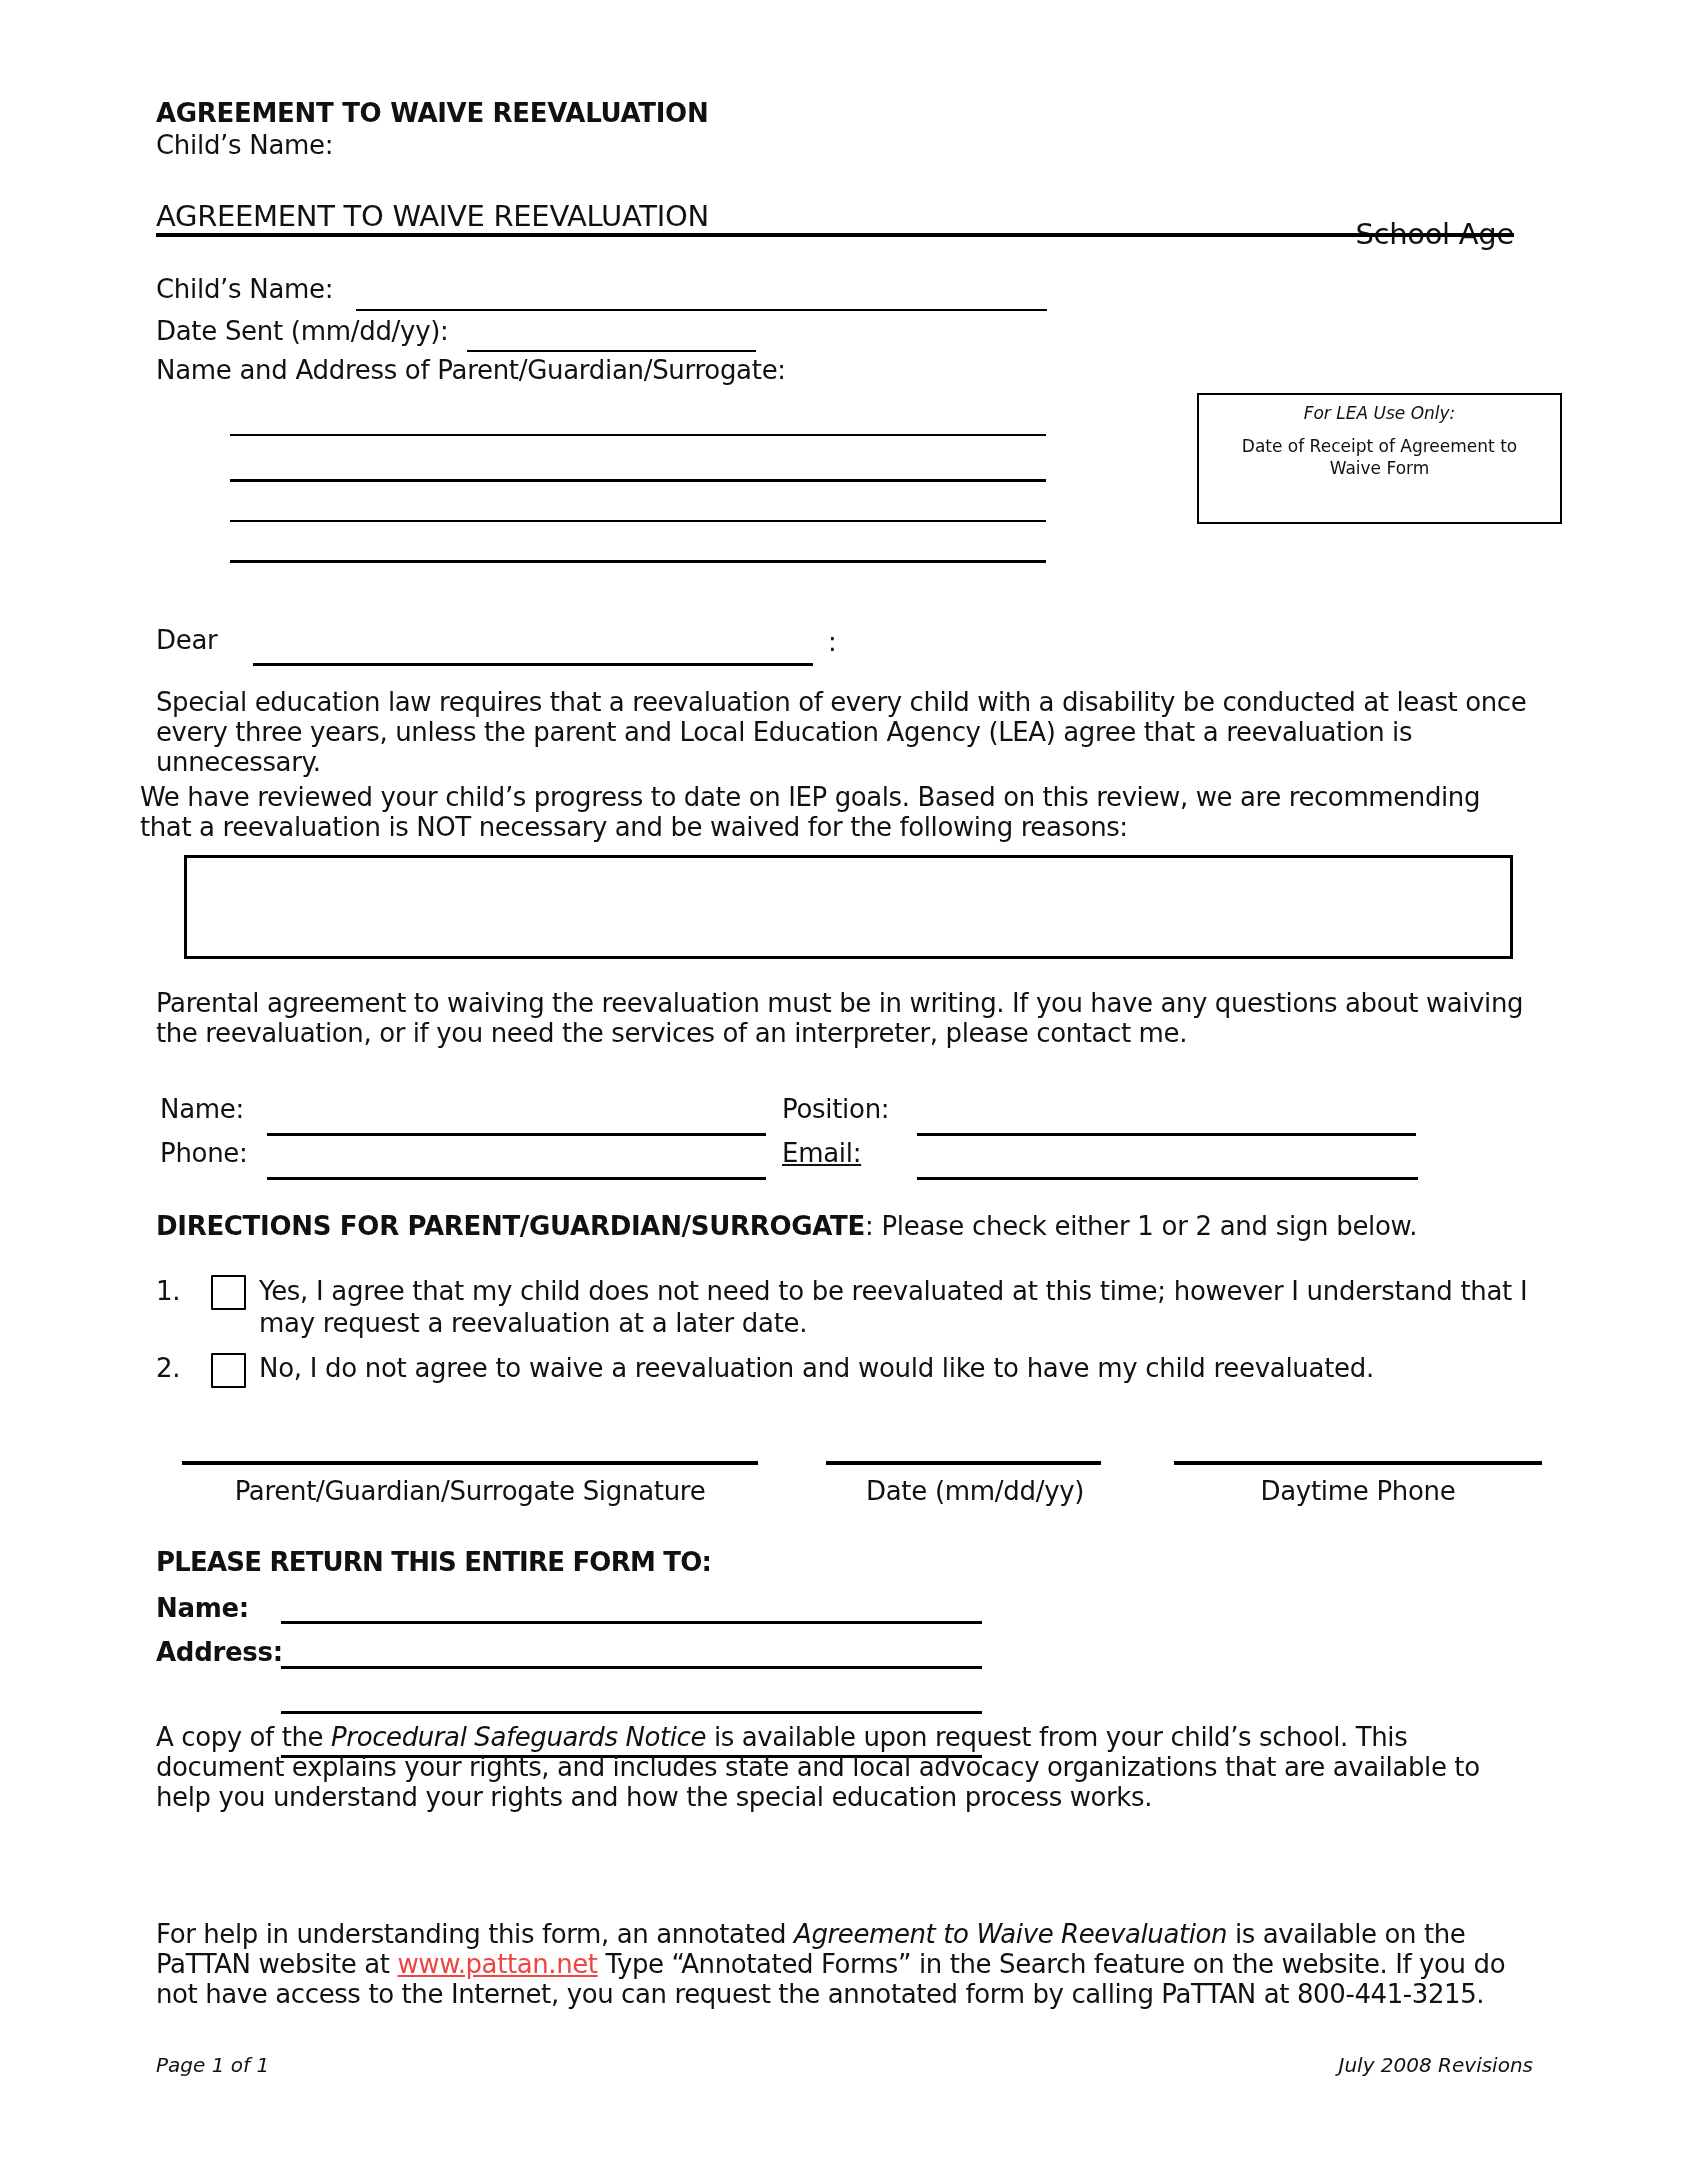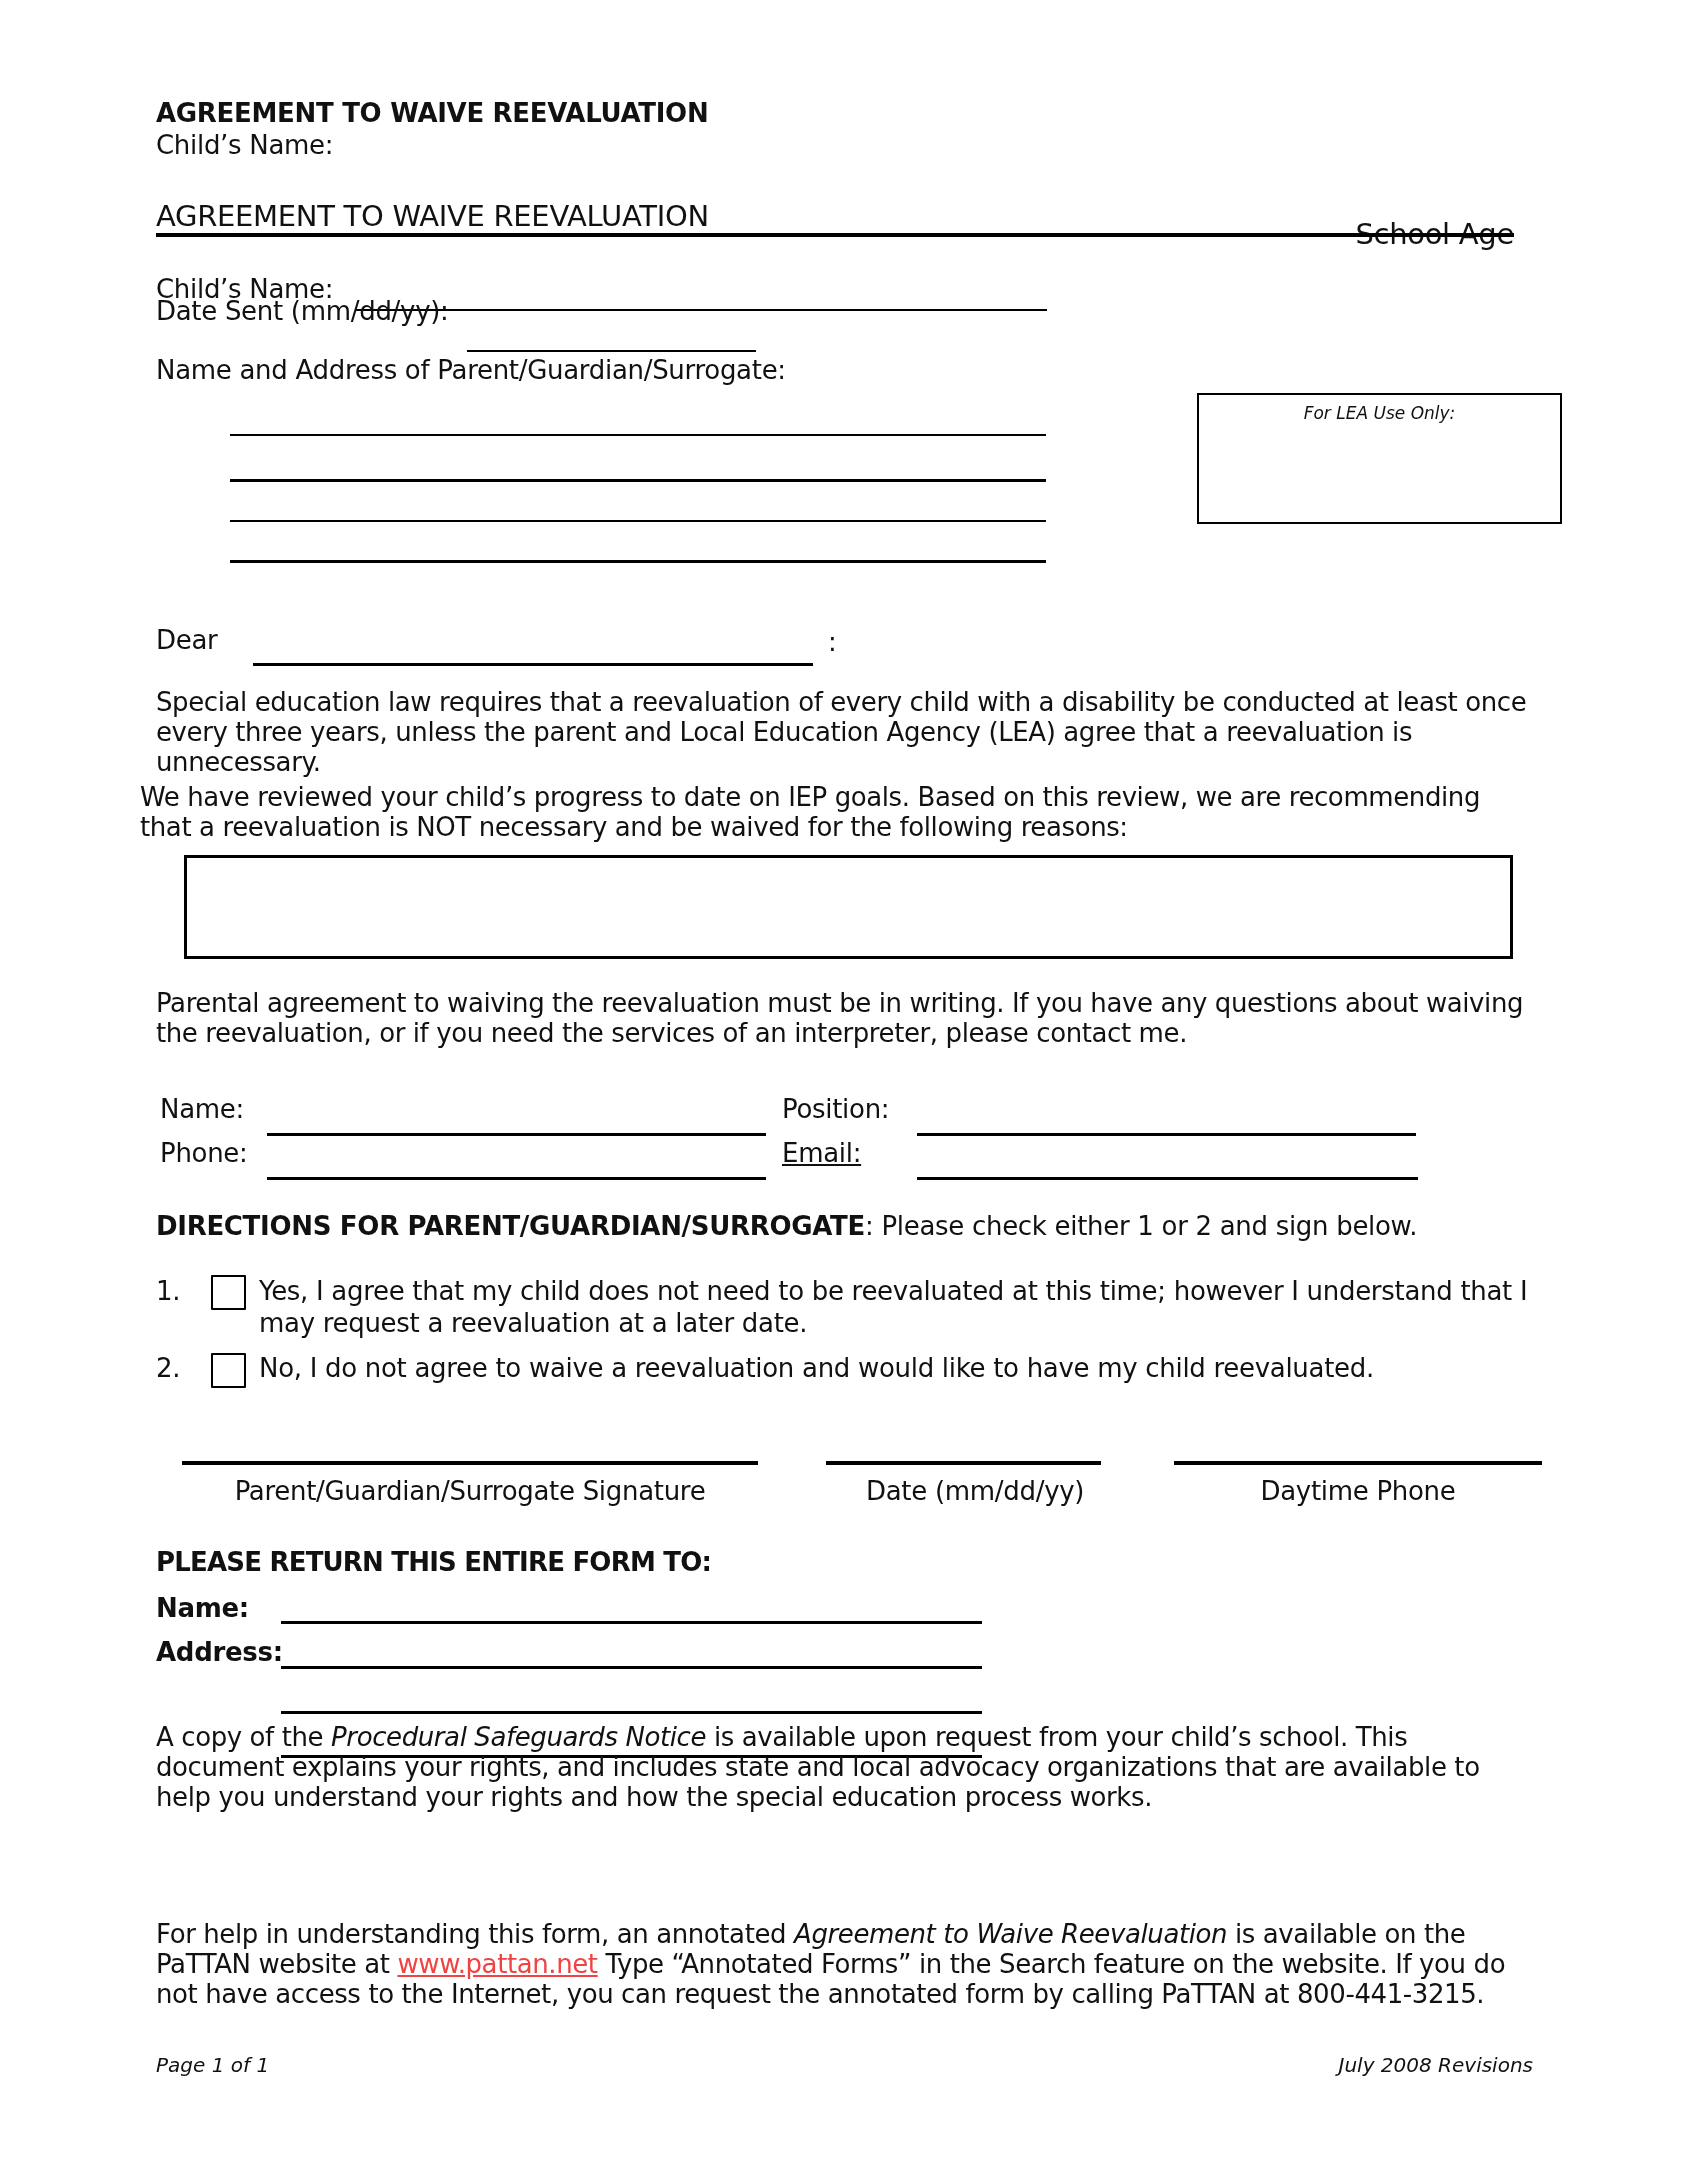--- a/index.html
+++ b/index.html
@@ -23,31 +23,35 @@
 
 <div class="abs" style="left:156px;top:198px;width:1358px;height:40px;">
   <div class="abs txt" style="left:0;top:2px;font-size:29px;">AGREEMENT TO WAIVE REEVALUATION</div>
   <div class="abs txt" style="right:0;top:20px;font-size:29px;">School Age</div>
 </div>
 <div class="line" style="left:156px;top:233px;width:1358px;height:4px;"></div>
 
 <div class="abs txt" style="left:156px;top:273px;">Child’s Name:</div>
 <div class="line" style="left:356px;top:309px;width:691px;height:2px;"></div>
 
-<div class="abs txt" style="left:156px;top:295px;">Date Sent (mm/dd/yy):</div>
+<div class="abs txt" style="left:156px;top:315px;">Date Sent (mm/dd/yy):</div>
 <div class="line" style="left:467px;top:350px;width:289px;height:2px;"></div>
 
 <div class="abs txt" style="left:156px;top:354px;">Name and Address of Parent/Guardian/Surrogate:</div>
 <div class="line" style="left:230px;top:434px;width:816px;height:2px;"></div>
 <div class="line" style="left:230px;top:479px;width:816px;height:3px;"></div>
 <div class="line" style="left:230px;top:520px;width:816px;height:2px;"></div>
 <div class="line" style="left:230px;top:560px;width:816px;height:3px;"></div>
 
 <div class="abs" style="left:1197px;top:393px;width:338px;height:127px;border:2px solid #000;padding-left:23px;">
   <div class="abs" style="left:0;right:0;top:8px;text-align:center;font-size:17px;font-style:italic;">For LEA Use Only:</div>
+  <div class="abs" style="left:0;right:0;top:40px;text-align:center;font-size:17px;line-height:22px;">
+    <div>Date of Receipt of Agreement to</div>
+    <div>Waive Form</div>
+  </div>
 </div>
 
 <div class="abs txt" style="left:156px;top:624px;">Dear</div>
 <div class="line" style="left:253px;top:663px;width:560px;height:3px;"></div>
 <div class="abs txt" style="left:828px;top:626px;">:</div>
 
 <div class="para" style="left:156px;top:687px;width:1376px;">Special education law requires that a reevaluation of every child with a disability be conducted at least once every three years, unless the parent and Local Education Agency (LEA) agree that a reevaluation is unnecessary.</div>
 
 <div class="para" style="left:140px;top:782px;width:1376px;">We have reviewed your child’s progress to date on IEP goals. Based on this review, we are recommending that a reevaluation is NOT necessary and be waived for the following reasons:</div>
 

